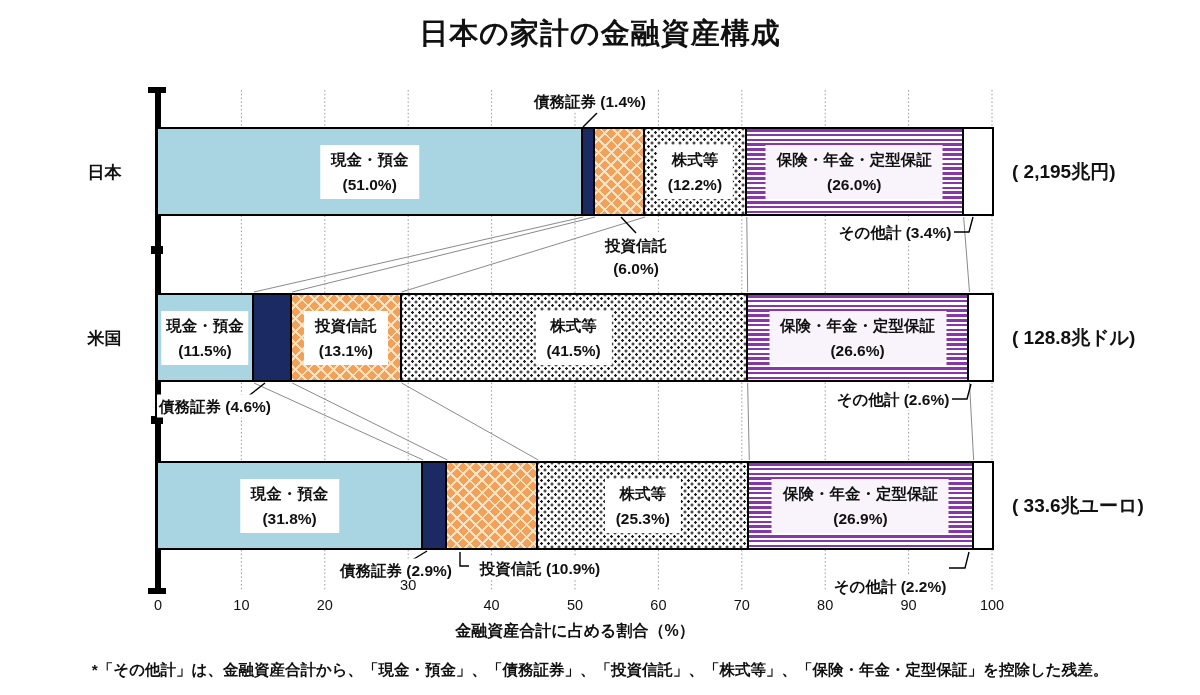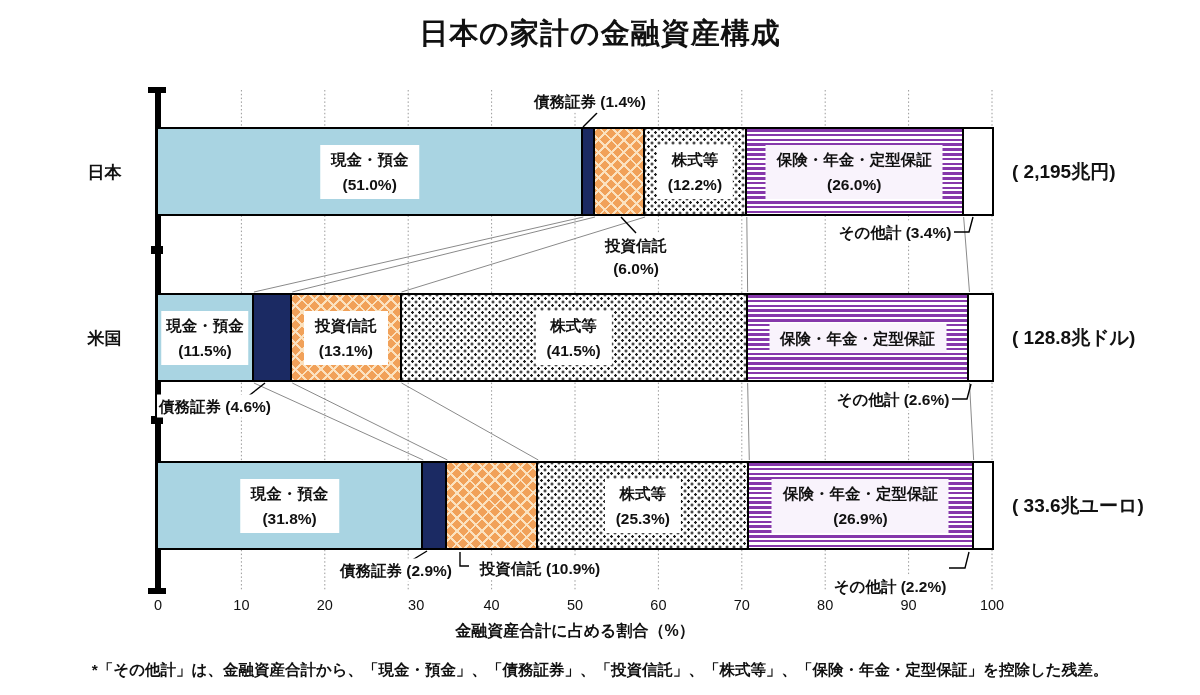--- a/index.html
+++ b/index.html
@@ -142,20 +142,21 @@
         </div>
         <div class="seg seg-equity divided" style="left: 29.2%; width: 41.5%;">
           <div class="seg-label">
             <div>株式等</div>
             <div>(41.5%)</div>
           </div>
         </div>
         <div class="seg seg-insurance divided" style="left: 70.7%; width: 26.6%;">
           <div class="seg-label on-insurance">
             <div>保険・年金・定型保証</div>
+            <div>(26.6%)</div>
           </div>
         </div>
         <div class="seg seg-other" style="left: 97.3%; width: 2.7%;"></div>
       </div>
       <div class="bar" style="left: 156px; top: 461px; width: 838px; height: 89px;">
         <div class="seg seg-cash divided" style="left: 0%; width: 31.8%;">
           <div class="seg-label">
             <div>現金・預金</div>
             <div>(31.8%)</div>
           </div>
@@ -194,21 +195,21 @@
       </div>
       <div class="total-label" style="left: 1012px; top: 171.5px;">( 2,195兆円)</div>
       <div class="row-label" style="left: 67px; width: 75px; top: 337.5px;">
         <div>米国</div>
       </div>
       <div class="total-label" style="left: 1012px; top: 337.5px;">( 128.8兆ドル)</div>
       <div class="total-label" style="left: 1012px; top: 505.5px;">( 33.6兆ユーロ)</div>
       <div class="tick-label" style="left: 158px; top: 597px;">0</div>
       <div class="tick-label" style="left: 241.4px; top: 597px;">10</div>
       <div class="tick-label" style="left: 324.8px; top: 597px;">20</div>
-      <div class="tick-label" style="left: 408.2px; top: 597px; margin-left: 8px;">30</div>
+      <div class="tick-label" style="left: 408.2px; top: 577px;">30</div>
       <div class="tick-label" style="left: 491.6px; top: 597px;">40</div>
       <div class="tick-label" style="left: 575px; top: 597px;">50</div>
       <div class="tick-label" style="left: 658.4px; top: 597px;">60</div>
       <div class="tick-label" style="left: 741.8px; top: 597px;">70</div>
       <div class="tick-label" style="left: 825.2px; top: 597px;">80</div>
       <div class="tick-label" style="left: 908.6px; top: 597px;">90</div>
       <div class="tick-label" style="left: 992px; top: 597px;">100</div>
       <div class="axis-label" style="left: 575px; top: 621px;">金融資産合計に占める割合（%）</div>
     </div>
   <div class="footnote">*「その他計」は、金融資産合計から、「現金・預金」、「債務証券」、「投資信託」、「株式等」、「保険・年金・定型保証」を控除した残差。</div>

